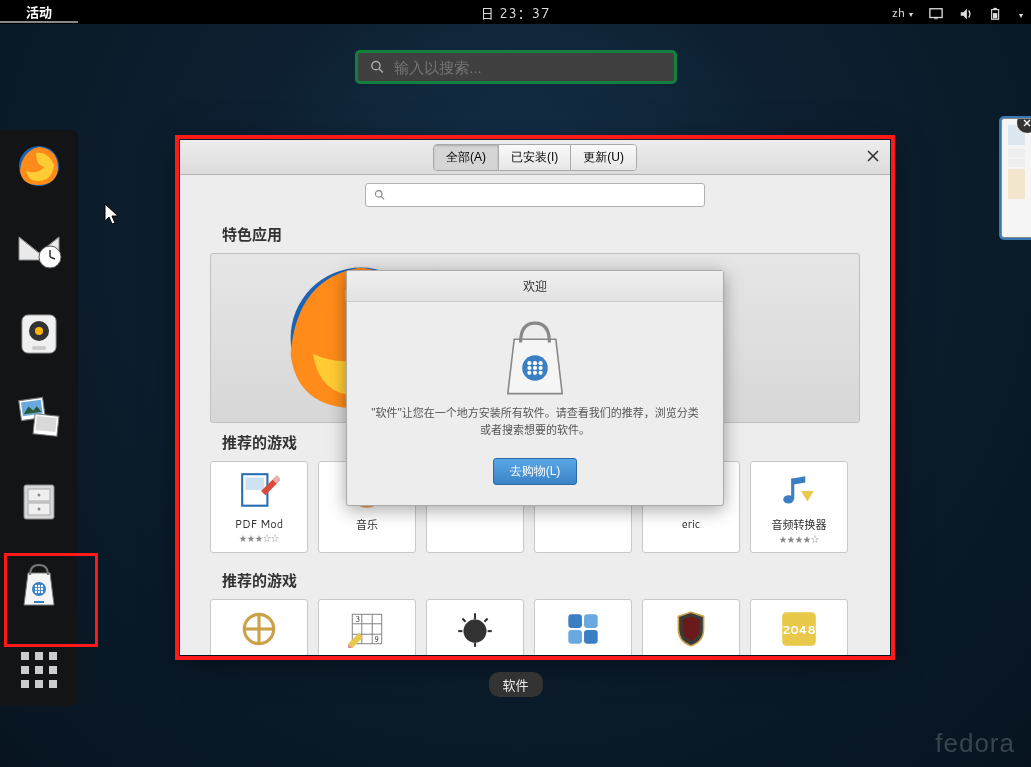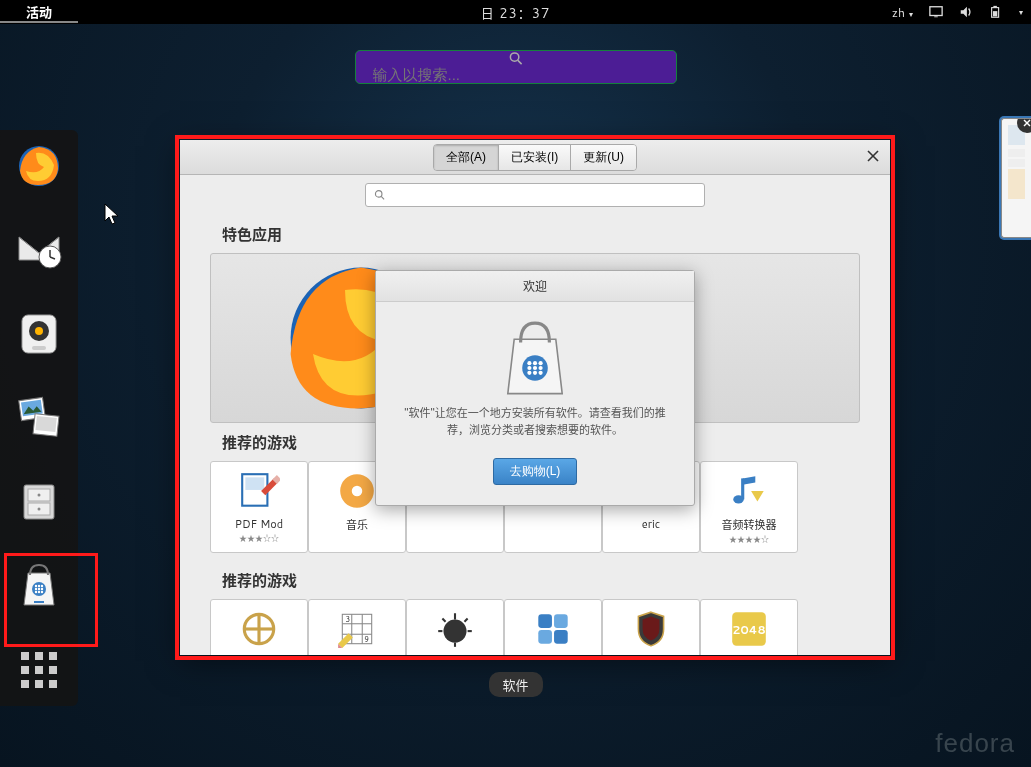--- a/index.html
+++ b/index.html
@@ -16,35 +16,34 @@
     background: #000;
     color: #ddd;
     display: flex;
     align-items: center;
     font-size: 13px;
     position: relative;
   }
   .top-activities { font-weight: bold; padding: 0 26px; cursor: pointer; }
   .top-activities.active { color: #fff; border-bottom: 2px solid #888; }
   .top-clock { position: absolute; left: 50%; transform: translateX(-50%); letter-spacing: 1px; }
-  .top-right { position: absolute; right: 8px; display: flex; align-items: center; gap: 16px; }
+  .top-right { position: absolute; right: 8px; display: flex; align-items: flex-end; gap: 16px; }
   .top-right svg { width: 14px; height: 14px; fill: #ddd; }
   .lang { font-size: 12px; padding-right: 4px; }
   .caret { font-size: 8px; }
   .search-pill {
     position: absolute;
     left: 50%; top: 50px; transform: translateX(-50%);
     width: 322px; height: 34px;
-    background: #4c1d95;
-    border: 1px solid #15803d;
+    background: #404040;
+    border: 3px solid #15803d;
     border-radius: 5px;
     display: flex; align-items: center;
     padding: 0 12px;
     color: #aaa;
-    flex-direction: column;
   }
   .search-pill input {
     background: transparent; border: 0; outline: 0;
     color: #aaa; font-size: 15px; margin-left: 10px; width: 100%;
   }
   .dock {
     position: absolute;
     left: 0; top: 130px;
     width: 78px;
     background: rgba(20,20,20,0.9);
@@ -132,39 +131,39 @@
   .app-body { padding: 0 30px; overflow-y: auto; height: calc(100% - 70px); }
   .section-title { font-size: 15px; font-weight:bold; color:#333; margin: 8px 12px; }
   .featured {
     height: 170px;
     background: linear-gradient(#e6e6e6,#d7d7d7);
     border:1px solid #c0c0c0; border-radius: 3px;
     display:flex; align-items:center;
     padding-left: 70px;
     overflow:hidden;
   }
-  .tile-row { display:flex; margin-top:8px; }
+  .tile-row { display:flex; gap:10px; margin-top:8px; }
   .tile {
     width: 98px; height: 92px;
     border:1px solid #c8c8c8; border-radius:3px;
     background:#fff;
     display:flex; flex-direction:column; align-items:center;
     justify-content:flex-start;
     padding-top:8px;
     cursor:pointer;
   }
   .tile .ico { width:42px; height:42px; display:flex; align-items:center; justify-content:center; }
   .tile .label { font-size:11px; color:#333; margin-top:4px; text-align:center; max-width:90px; white-space:nowrap; overflow:hidden; text-overflow:ellipsis;}
   .tile .stars { font-size:8px; color:#888; }
   .dialog-backdrop {
     position:absolute; inset:0;
   }
   .dialog {
     position:absolute; left:50%; top:130px; transform:translateX(-50%);
-    width: 320px;
+    width: 378px;
     background:#ededed;
     border:1px solid #aaa;
     box-shadow: 0 4px 18px rgba(0,0,0,0.35);
     border-radius:3px;
   }
   .dialog-title {
     text-align:center; font-size:12px; color:#333;
     padding:6px 0; border-bottom:1px solid #ccc;
     background: linear-gradient(#f0f0f0,#e2e2e2);
   }

